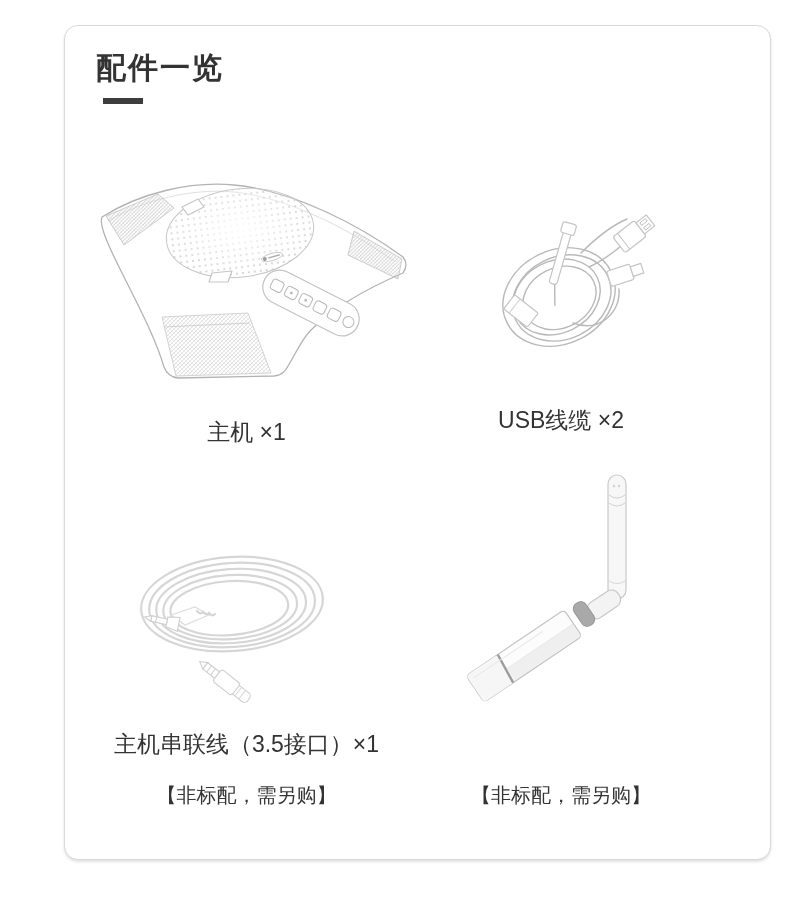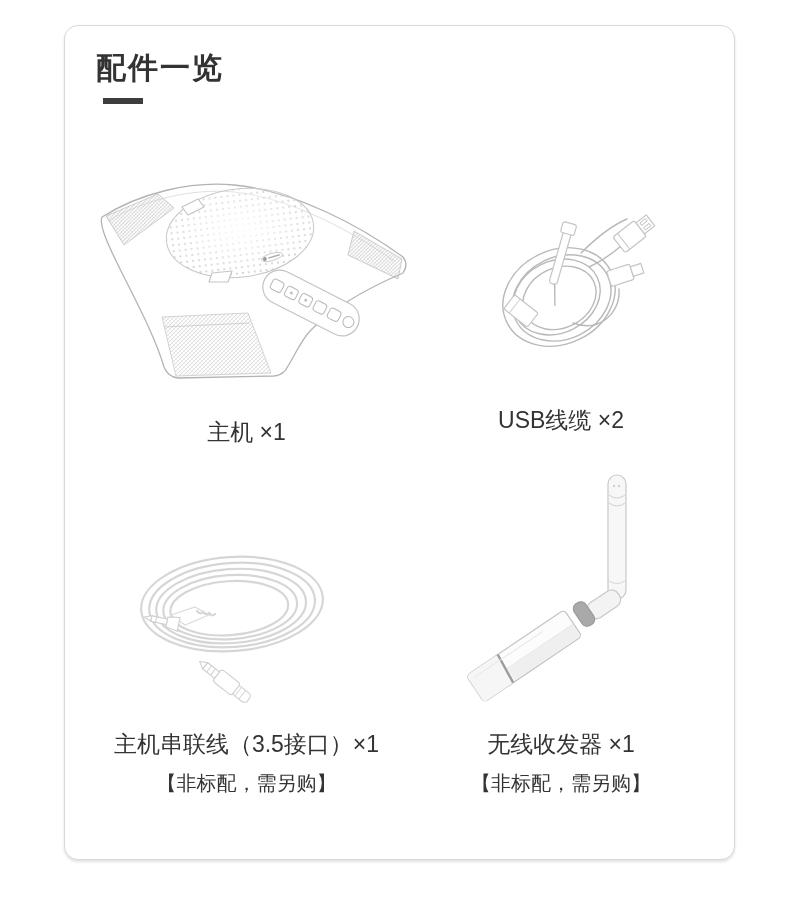--- a/index.html
+++ b/index.html
@@ -10,20 +10,21 @@
     position:relative; overflow:hidden;
     color:#333333;
   }
   .card {
     position:absolute; left:64px; top:25px;
     width:669px; height:833px;
     background:#ffffff;
     border:1px solid #d9d9d9;
     border-radius:14px;
     box-shadow:0 2px 3px rgba(0,0,0,0.12);
+    padding-left:36px;
   }
   .section-title {
     position:absolute; left:31px; top:26px; margin:0;
     font-size:30px; font-weight:700; color:#333333;
     letter-spacing:2px; line-height:32px;
   }
   .title-underline {
     position:absolute; left:38px; top:72px;
     width:40px; height:6px; background:#3d3d3d;
   }
@@ -36,21 +37,21 @@
   .caption {
     position:absolute; font-size:23px; line-height:30px;
     color:#333333; text-align:center; font-weight:400;
   }
   .cap1 { left:14px;  top:379px; width:335px;margin-top:12px; }
   .cap2 { left:336px; top:379px; width:320px; }
   .cap3 { left:4px;   top:703px; width:355px;text-align:center; }
   .cap4 { left:336px; top:703px; width:320px; }
   .note {
     position:absolute; font-size:20px; line-height:28px;
-    color:#333333; text-align:center; font-weight:400;
+    color:#333333; text-align:center; font-weight:400;margin-top:12px;
   }
   .note3 { left:4px;   top:743px; width:355px; }
   .note4 { left:336px; top:743px; width:320px; }
   .ln { fill:none; stroke:#b9b9b9; stroke-width:1.4; stroke-linecap:round; stroke-linejoin:round; }
   .ln-light { fill:none; stroke:#d6d6d6; stroke-width:2.2; stroke-linecap:round; }
   .wh { fill:#ffffff; stroke:#c5c5c5; stroke-width:1.2; stroke-linejoin:round; }
 </style>
 </head>
 <body>
 
@@ -217,16 +218,15 @@
         <path d="M-80 -16 L-83 16" stroke="#9c9c9c" stroke-width="2.4"></path>
         <path d="M-113 -10 L-30 -10" stroke="#e8e8e8" stroke-width="1"></path>
       </g>
     </svg>
   </figure>
 
   <div class="caption cap1">主机 ×1</div>
   <div class="caption cap2">USB线缆 ×2</div>
   <div class="caption cap3">主机串联线（3.5接口）×1</div>
   <div class="note note3">【非标配，需另购】</div>
-  <div class="caption cap4">无线收发器 ×1</div>
   <div class="note note4">【非标配，需另购】</div>
 
 </div>
 
 </body></html>

